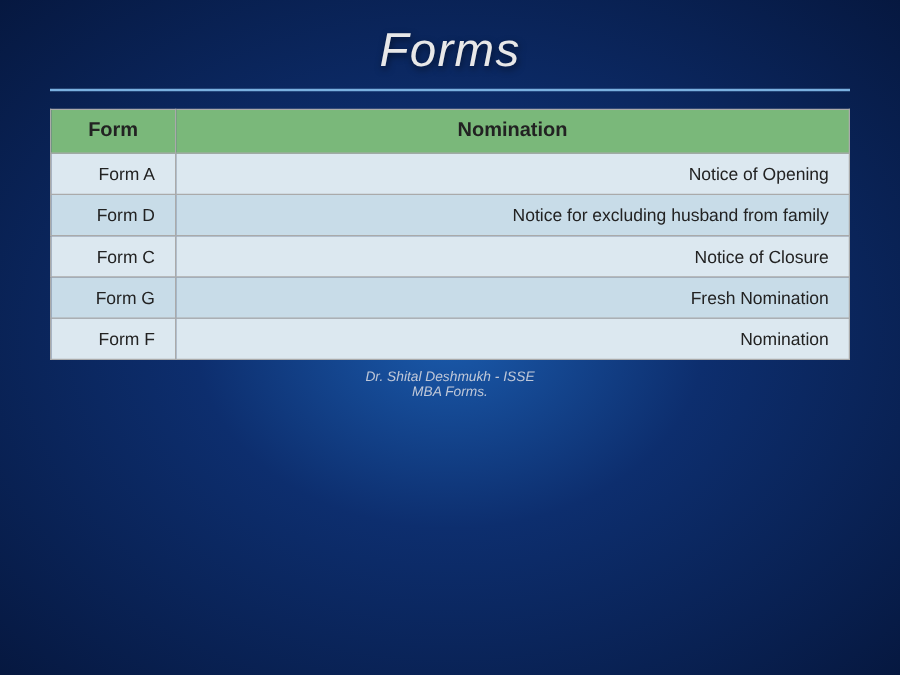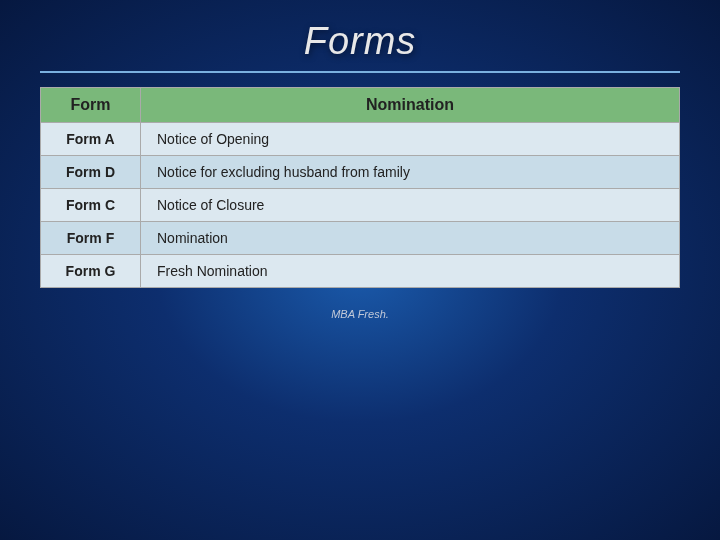--- a/index.html
+++ b/index.html
@@ -56,29 +56,29 @@
     }
 
     .forms-table tbody tr:nth-child(even) {
       background-color: #c8dce8;
     }
 
     .forms-table tbody tr td {
       color: #222;
       font-size: 14px;
       padding: 8px 16px;
-      text-align: left;
+      text-align: right;
       border: 1px solid #aaa;
       vertical-align: middle;
     }
 
     .forms-table tbody tr td:first-child {
-      font-weight: bold;
+      font-weight: normal;
       width: 100px;
-      text-align: center;
+      text-align: right;
     }
 
     .footer-text {
       color: #c0c8d8;
       font-size: 11px;
       margin-top: 8px;
       text-align: center;
       font-style: italic;
     }
   </style>
@@ -103,26 +103,26 @@
       </tr>
       <tr>
         <td>Form D</td>
         <td>Notice for excluding husband from family</td>
       </tr>
       <tr>
         <td>Form C</td>
         <td>Notice of Closure</td>
       </tr>
       <tr>
+        <td>Form G</td>
+        <td>Fresh Nomination</td>
+      </tr>
+      <tr>
         <td>Form F</td>
         <td>Nomination</td>
-      </tr>
-      <tr>
-        <td>Form G</td>
-        <td>Fresh Nomination</td>
       </tr>
     </tbody>
 </table>
 
 <div class="footer-text">
-  <br>
-  <span>MBA Fresh.</span>
+  <span>Dr. Shital Deshmukh - ISSE</span><br>
+  <span>MBA Forms.</span>
 </div>
 
 </body></html>

